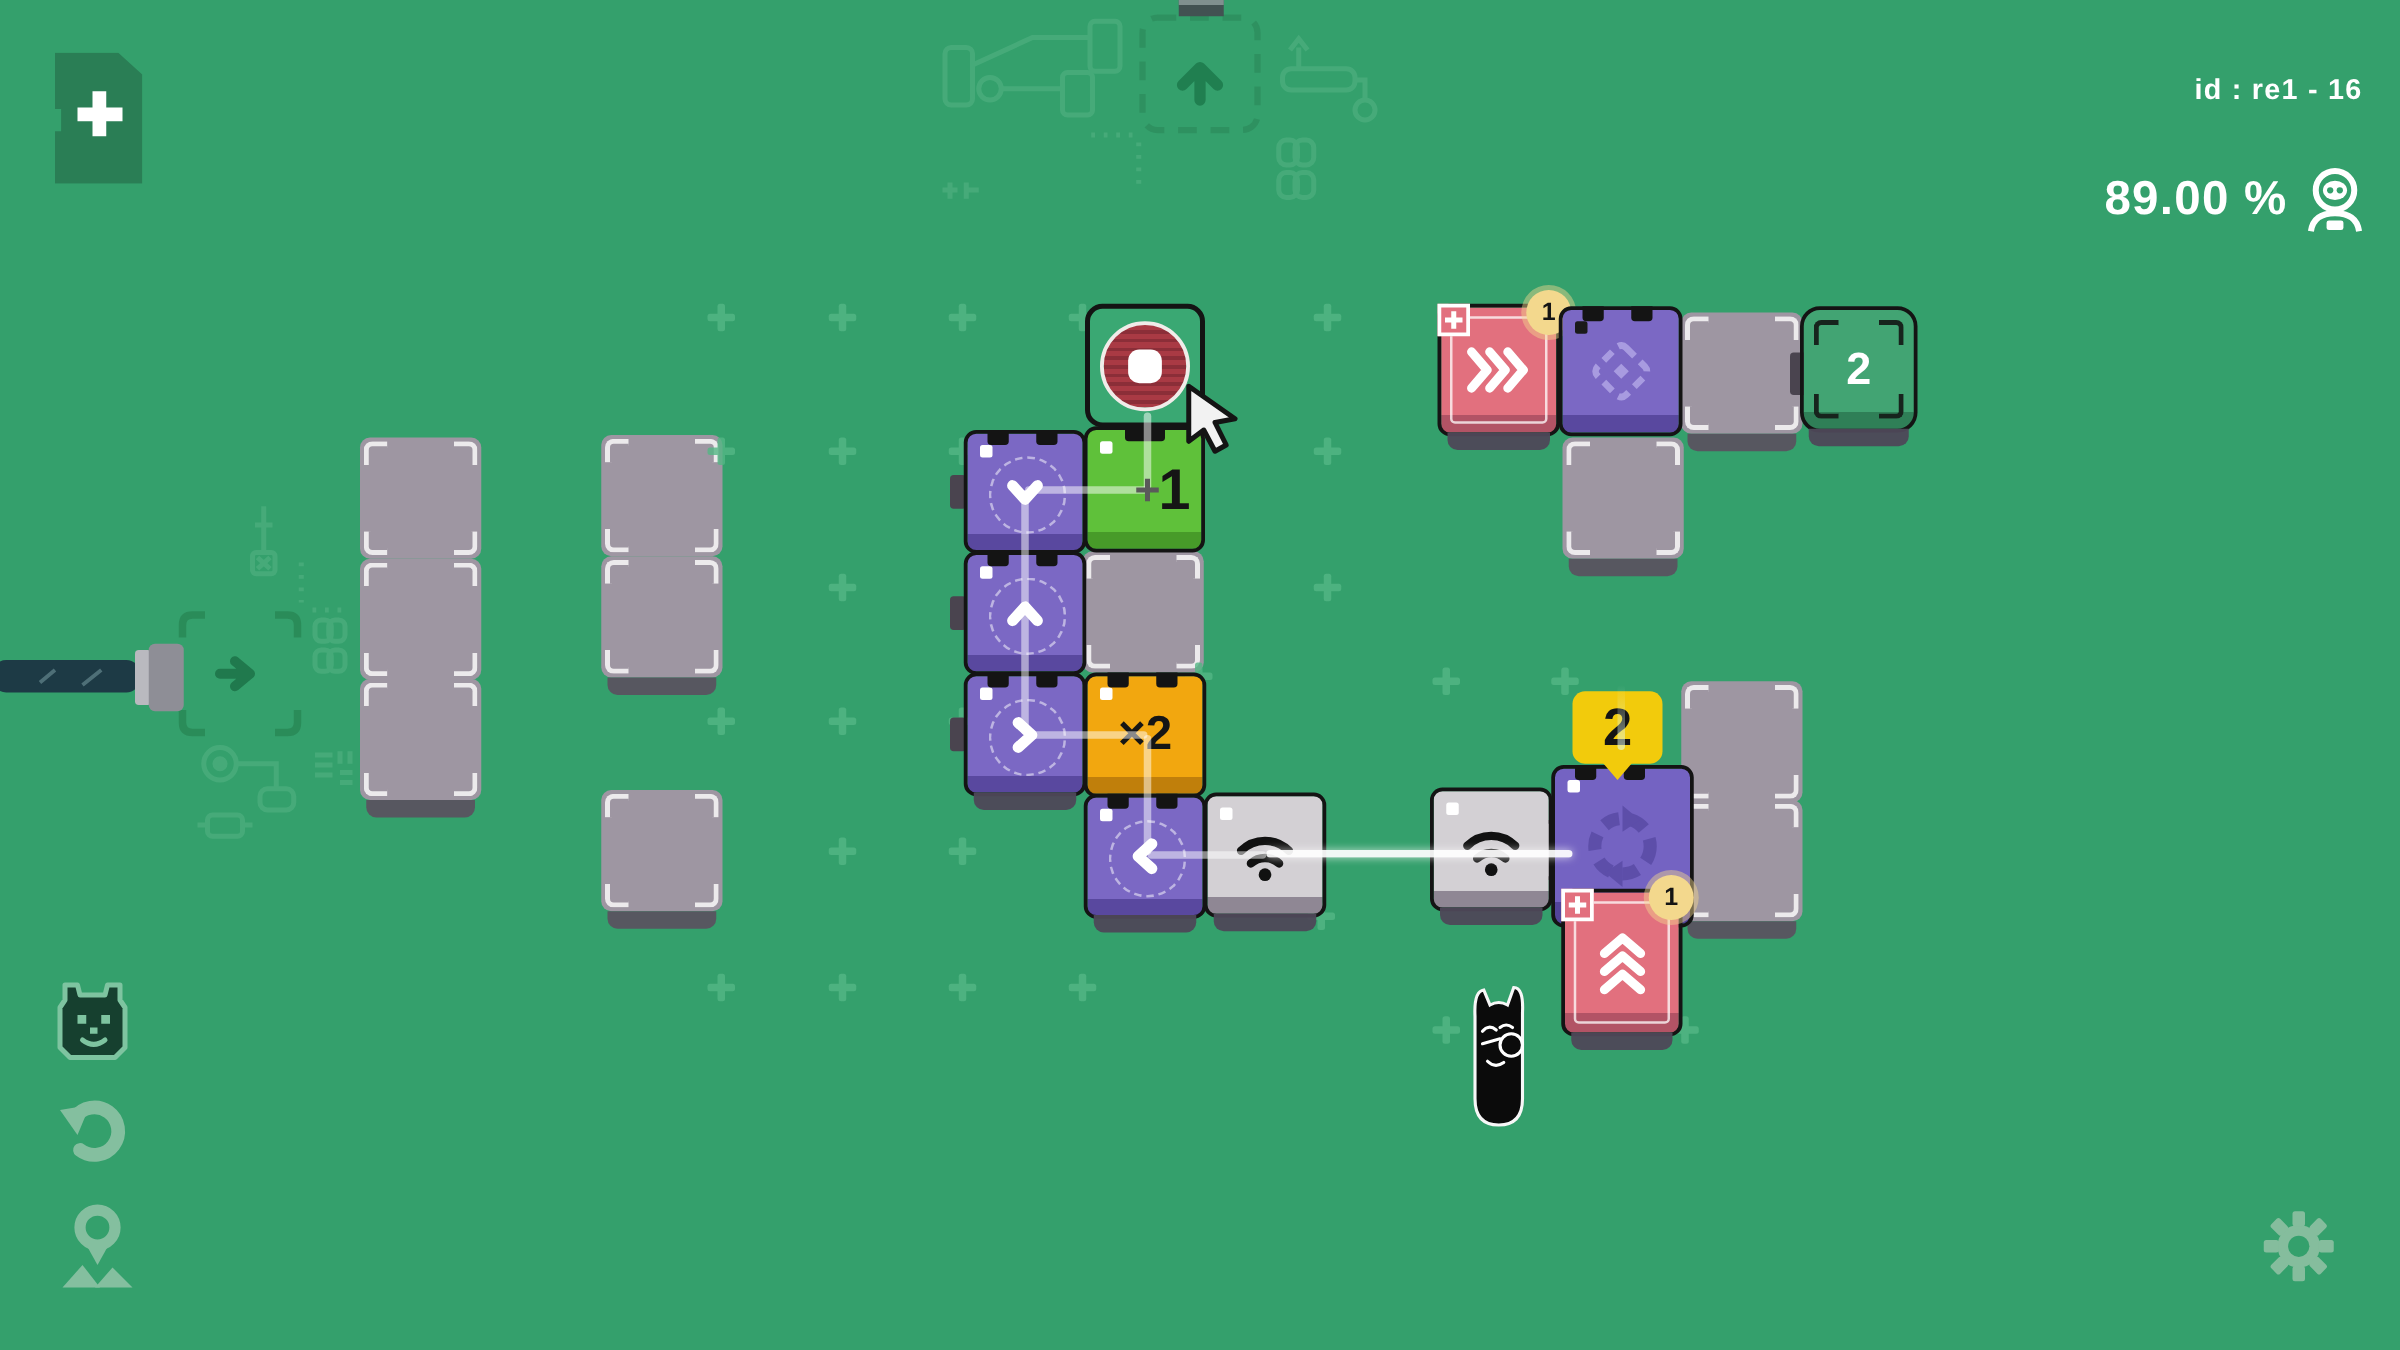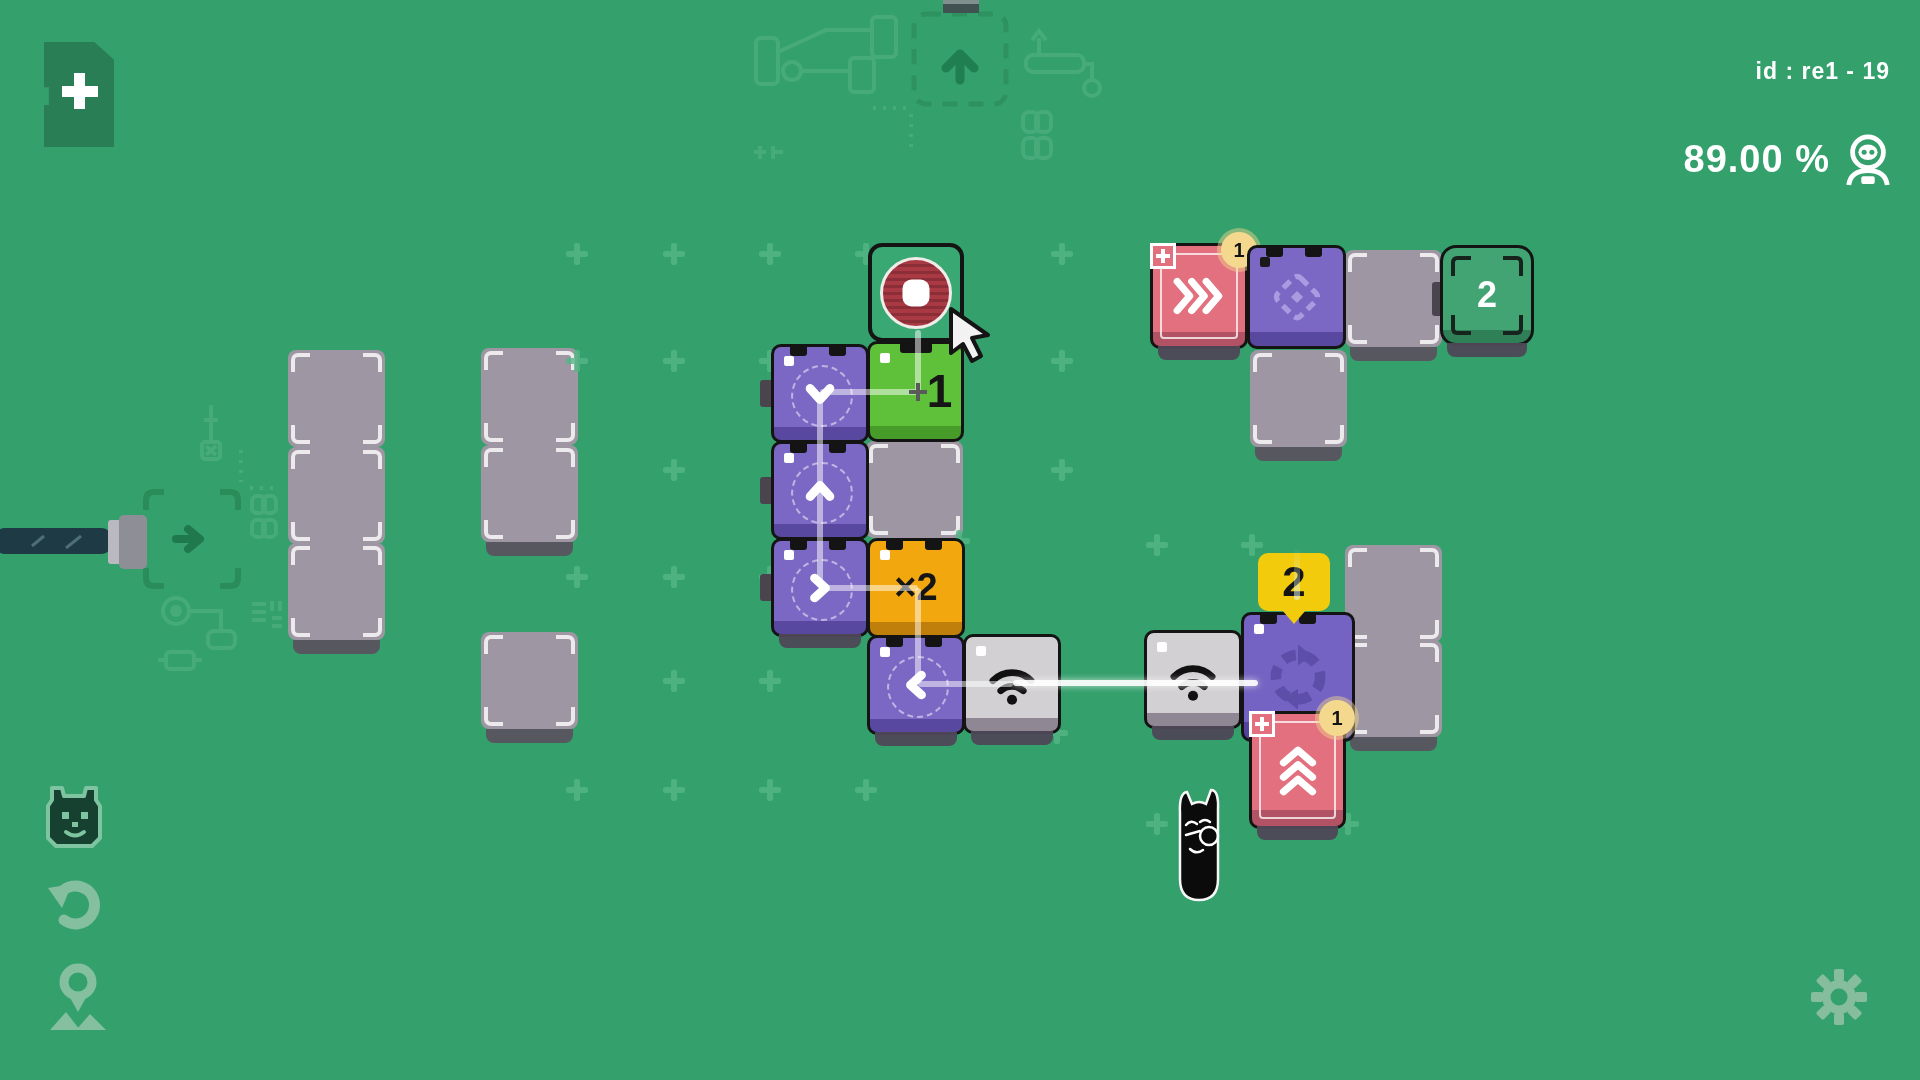--- a/index.html
+++ b/index.html
@@ -158,21 +158,21 @@
       <path d="M176,159 h20 M188,149 l12,10 l-12,10" stroke="#20794d" stroke-width="8" fill="none" stroke-linecap="round" stroke-linejoin="round"></path>
     </g>
     <g>
       <rect x="-6" y="148" width="118" height="26" rx="11" fill="#1d3a45"></rect>
       <path d="M32,166 l12,-10 M66,168 l15,-12" stroke="#4e6f77" stroke-width="3" fill="none"></path>
       <rect x="108" y="140" width="13" height="44" rx="3" fill="#b9b9bf"></rect>
       <rect x="119" y="135" width="28" height="54" rx="5" fill="#8e8e96"></rect>
     </g>
   </svg>
 
-  <div class="hud-text" id="level-id">id : re1 - 19</div>
+  <div class="hud-text" id="level-id">id : re1 - 16</div>
   <div class="abs" id="accuracy-row" style="position:absolute;">
     <span class="hud-text" id="accuracy" style="position:static;">89.00 %</span>
     <svg width="52" height="58" viewBox="0 0 54 58">
       <circle cx="27" cy="22" r="16" fill="none" stroke="#fff" stroke-width="5"></circle>
       <path d="M17,22 a10,8 0 1 0 20,0 a10,8 0 1 0 -20,0" fill="#fff"></path>
       <circle cx="23" cy="22" r="2.6" fill="#34a06c"></circle>
       <circle cx="31" cy="22" r="2.6" fill="#34a06c"></circle>
       <path d="M7,56 q2,-15 20,-15 q18,0 20,15" fill="none" stroke="#fff" stroke-width="5"></path>
       <rect x="20" y="47" width="14" height="8" rx="2" fill="#fff"></rect>
     </svg>

